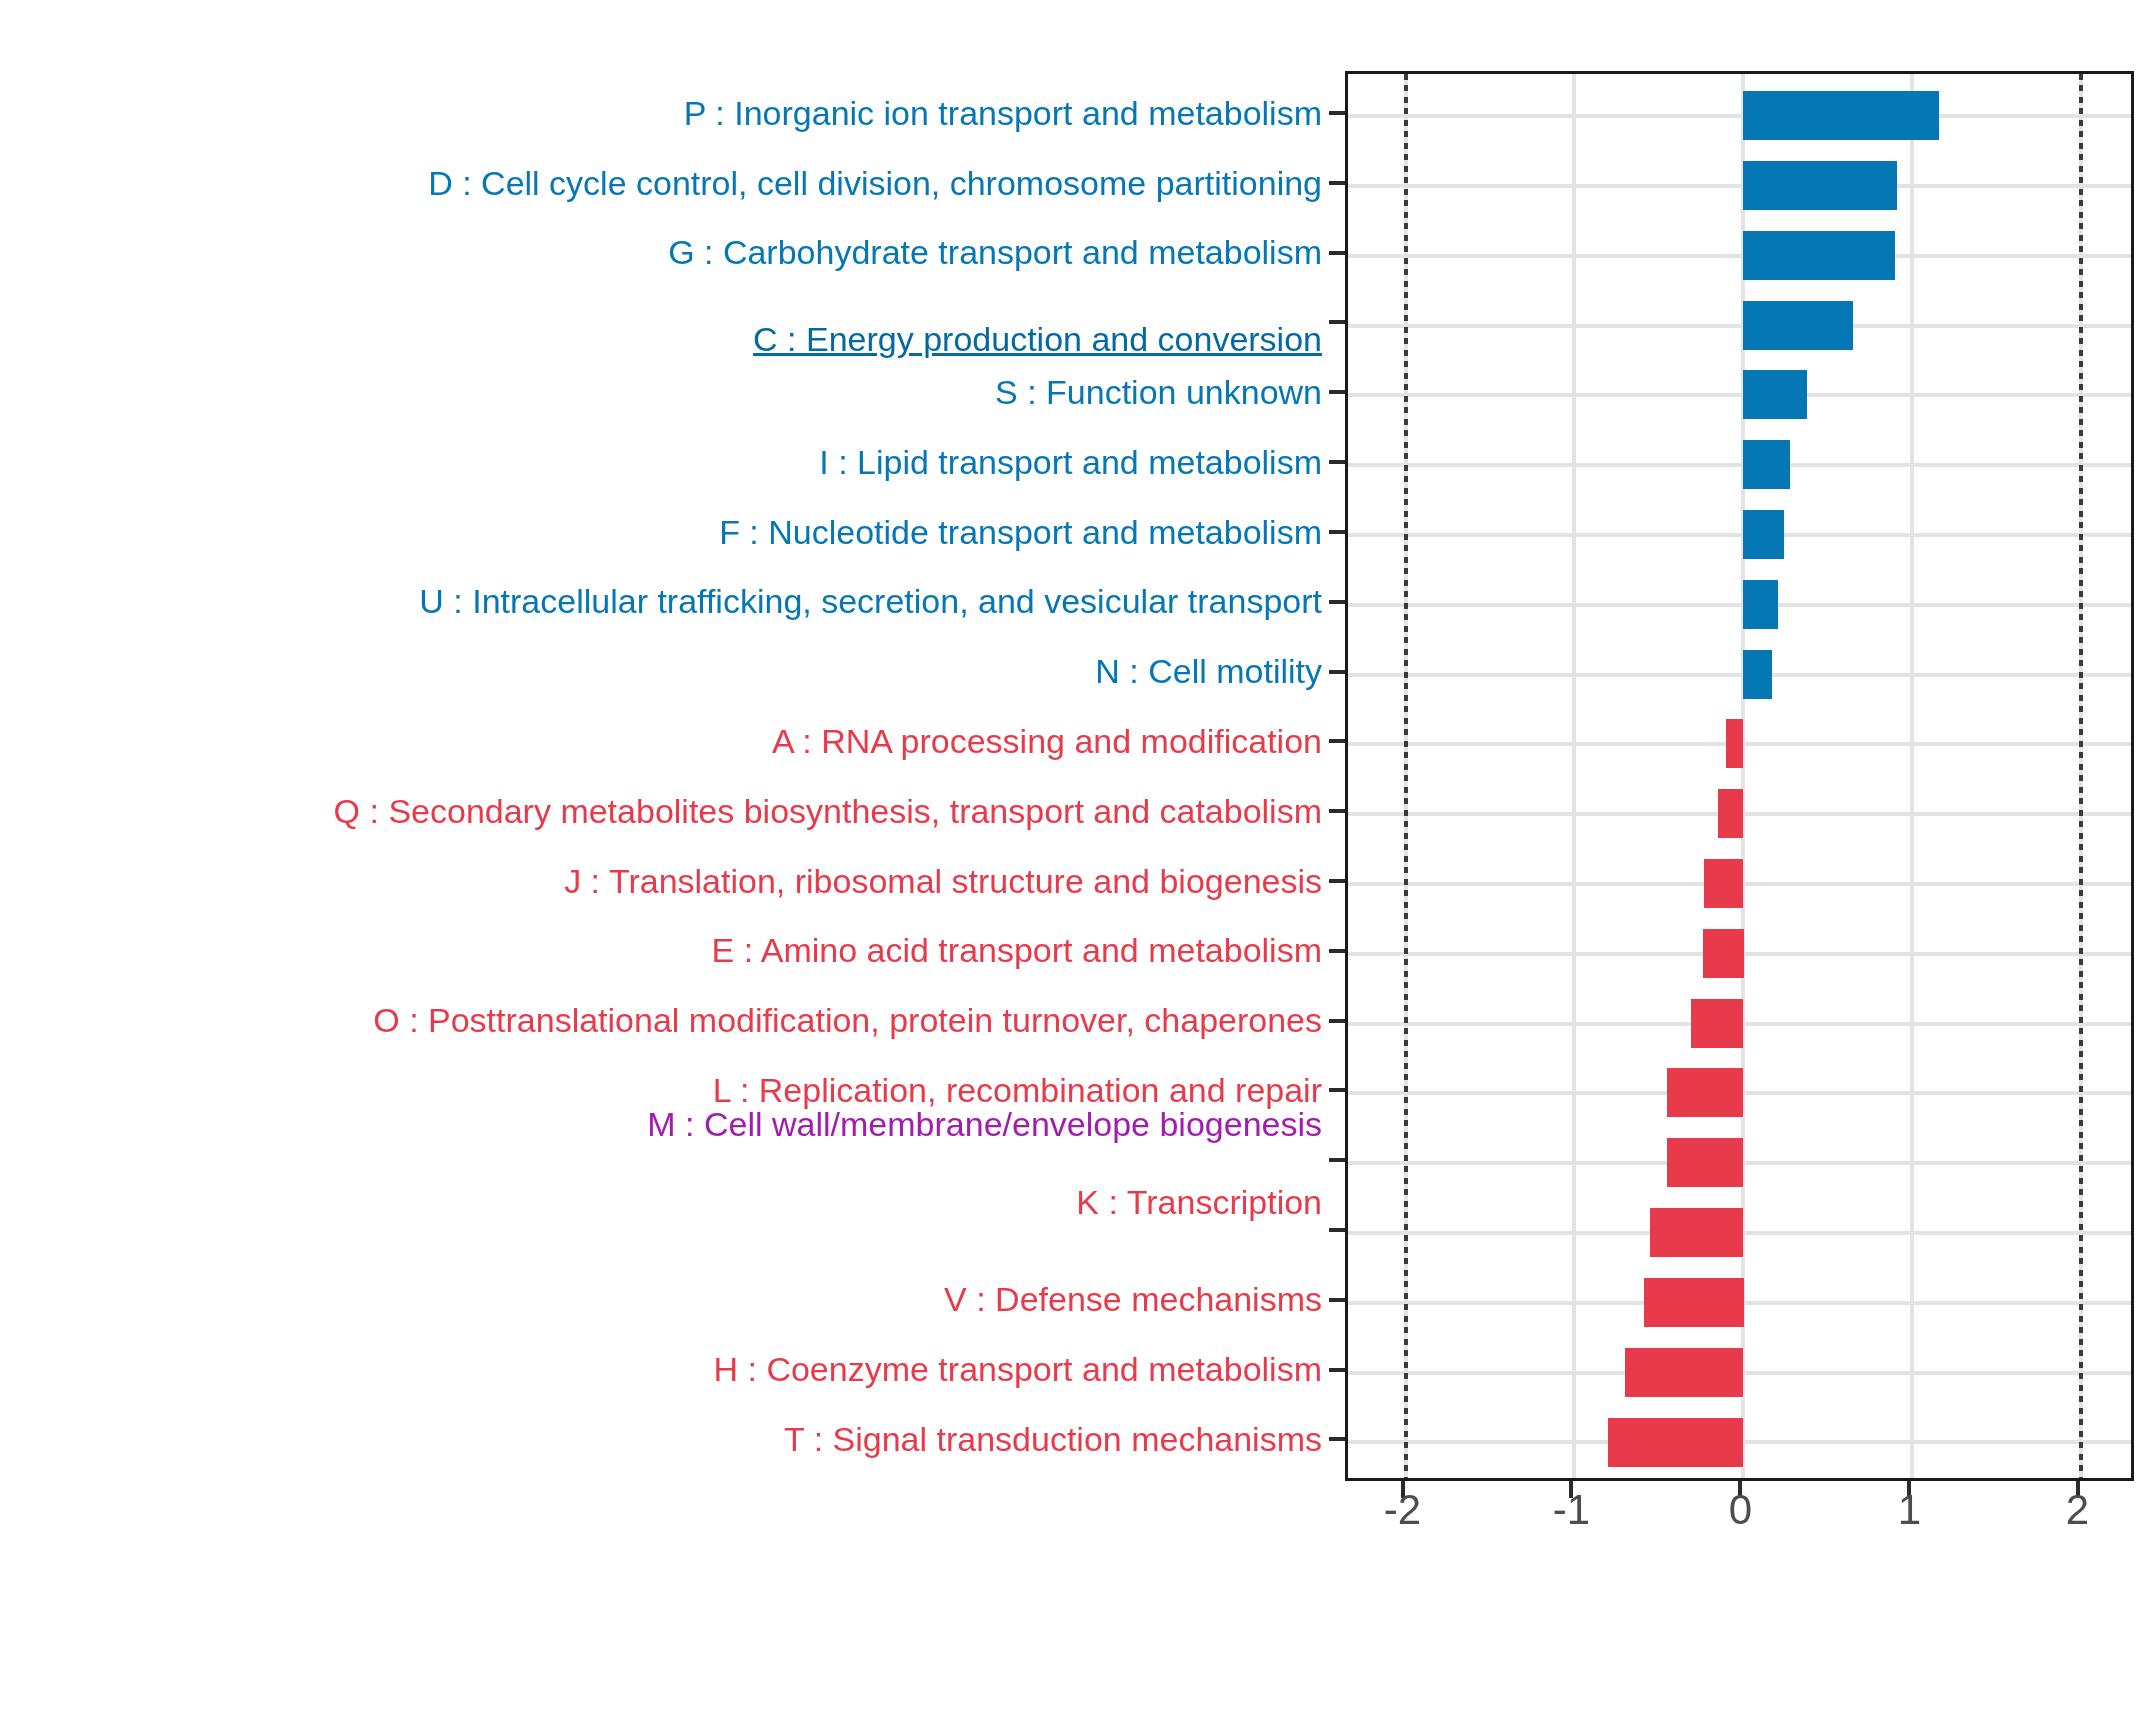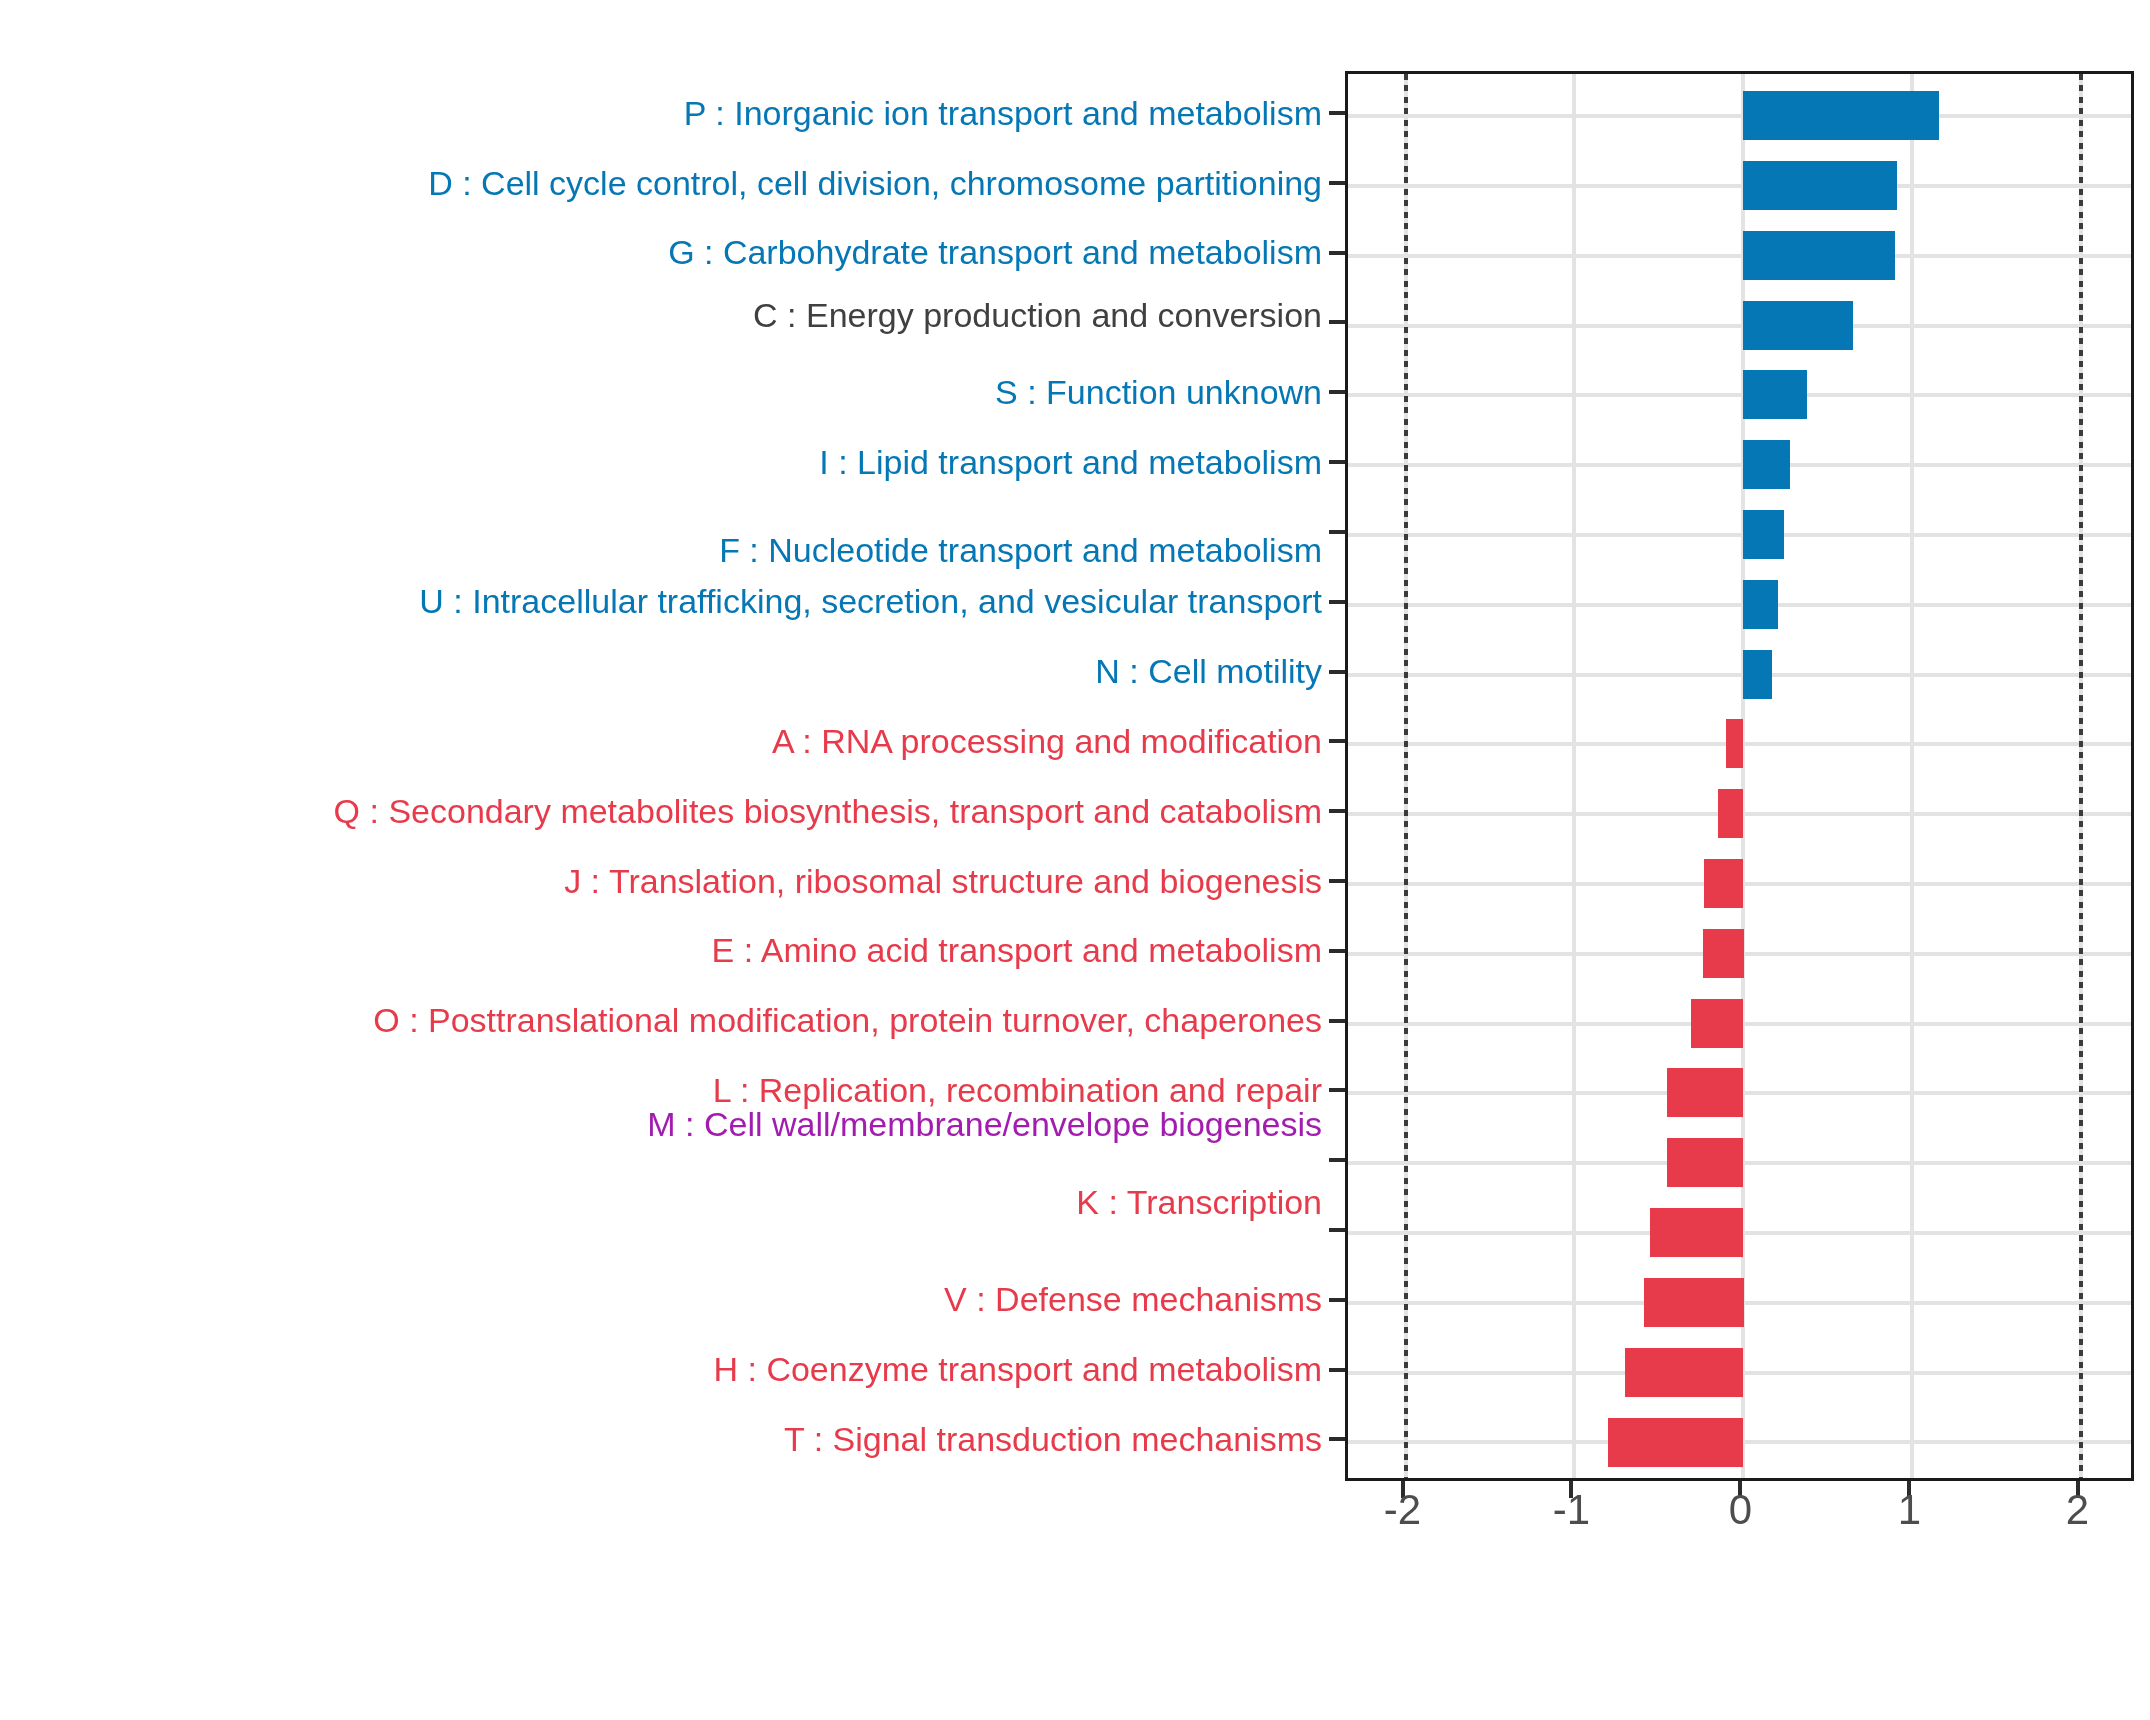--- a/index.html
+++ b/index.html
@@ -169,27 +169,27 @@
       <div class="bar" style="top: 1344px; left: 260px; width: 135px; background: rgb(231, 59, 75);"></div>
     </div>
   <div id="y-axis">
       <div class="y-tick" style="left: 1329px; top: 111px;"></div>
       <div class="cat-label" style="top: 83px; color: rgb(5, 119, 181);">P : Inorganic ion transport and metabolism</div>
       <div class="y-tick" style="left: 1329px; top: 181px;"></div>
       <div class="cat-label" style="top: 153px; color: rgb(5, 119, 181);">D : Cell cycle control, cell division, chromosome partitioning</div>
       <div class="y-tick" style="left: 1329px; top: 251px;"></div>
       <div class="cat-label" style="top: 222px; color: rgb(5, 119, 181);">G : Carbohydrate transport and metabolism</div>
       <div class="y-tick" style="left: 1329px; top: 320px;"></div>
-      <div class="cat-label" style="top: 285px; color: #404040;">C : Energy production and conversion</div>
+      <div class="cat-label" style="top: 309px; color: #0369a1; text-decoration: underline;">C : Energy production and conversion</div>
       <div class="y-tick" style="left: 1329px; top: 390px;"></div>
       <div class="cat-label" style="top: 362px; color: rgb(5, 119, 181);">S : Function unknown</div>
       <div class="y-tick" style="left: 1329px; top: 460px;"></div>
       <div class="cat-label" style="top: 432px; color: rgb(5, 119, 181);">I : Lipid transport and metabolism</div>
       <div class="y-tick" style="left: 1329px; top: 530px;"></div>
-      <div class="cat-label" style="top: 520px; color: rgb(5, 119, 181);">F : Nucleotide transport and metabolism</div>
+      <div class="cat-label" style="top: 502px; color: rgb(5, 119, 181);">F : Nucleotide transport and metabolism</div>
       <div class="y-tick" style="left: 1329px; top: 600px;"></div>
       <div class="cat-label" style="top: 571px; color: rgb(5, 119, 181);">U : Intracellular trafficking, secretion, and vesicular transport</div>
       <div class="y-tick" style="left: 1329px; top: 670px;"></div>
       <div class="cat-label" style="top: 641px; color: rgb(5, 119, 181);">N : Cell motility</div>
       <div class="y-tick" style="left: 1329px; top: 739px;"></div>
       <div class="cat-label" style="top: 711px; color: rgb(231, 59, 75);">A : RNA processing and modification</div>
       <div class="y-tick" style="left: 1329px; top: 809px;"></div>
       <div class="cat-label" style="top: 781px; color: rgb(231, 59, 75);">Q : Secondary metabolites biosynthesis, transport and catabolism</div>
       <div class="y-tick" style="left: 1329px; top: 879px;"></div>
       <div class="cat-label" style="top: 851px; color: rgb(231, 59, 75);">J : Translation, ribosomal structure and biogenesis</div>

